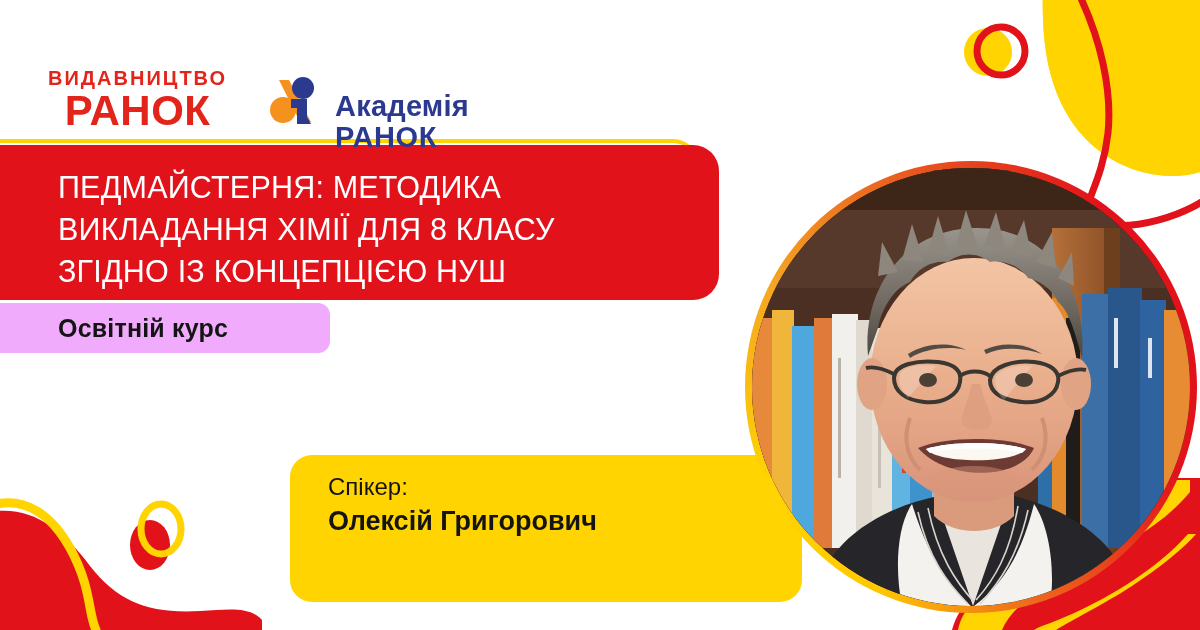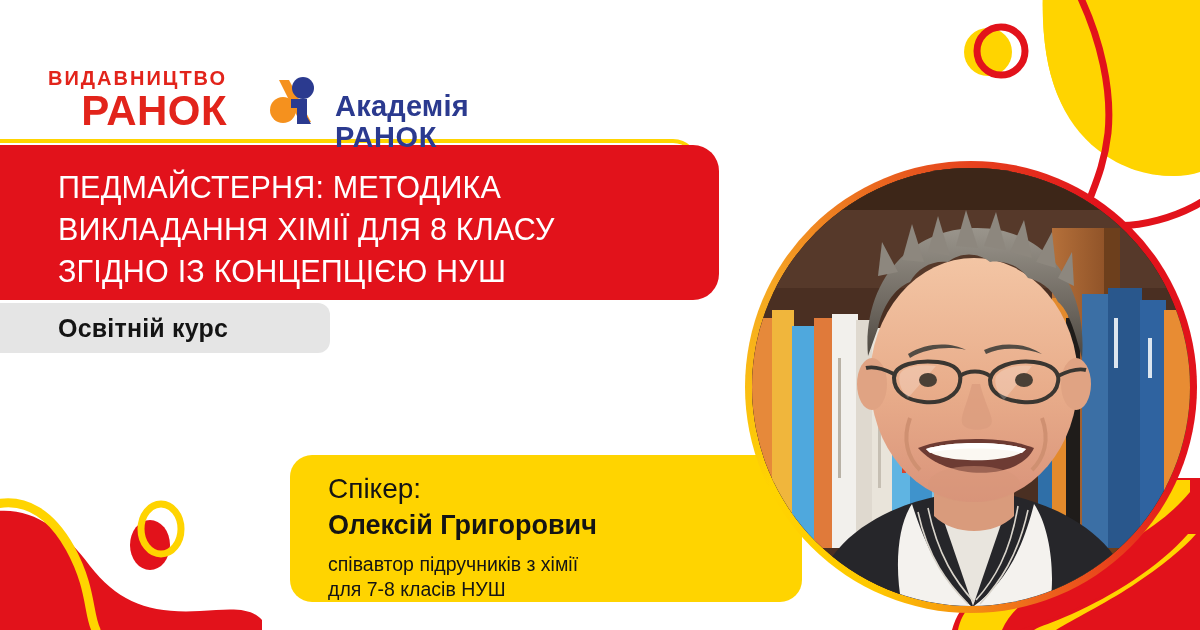--- a/index.html
+++ b/index.html
@@ -21,21 +21,21 @@
   .decor{position:absolute;inset:0;width:1200px;height:630px;pointer-events:none;}
   .decor-top{z-index:1;}
   .decor-bottom{z-index:1;}
 
   
   .logos{
     position:absolute;left:48px;top:48px;
     display:flex;align-items:center;gap:40px;
     z-index:6;
   }
-  .logo-ranok{display:flex;flex-direction:column;align-items:flex-end;line-height:1;}
+  .logo-ranok{display:flex;flex-direction:column;align-items:center;line-height:1;}
   .logo-ranok-top{
     color:#E2241B;
     font-size:20px;font-weight:700;letter-spacing:2.0px;
     font-family:"Liberation Sans","DejaVu Sans",sans-serif;
   }
   .logo-ranok-main{
     color:#E2241B;
     font-size:42px;font-weight:700;letter-spacing:0.5px;
     margin-top:2px;
     font-family:"Liberation Sans","DejaVu Sans",sans-serif;
@@ -79,21 +79,21 @@
     text-transform:uppercase;
     font-family:"Liberation Sans","DejaVu Sans",sans-serif;
     white-space:pre-line;
   }
 
   
   .course-badge{
     position:absolute;
     left:0;top:303px;
     width:330px;height:50px;
-    background:#e5e5e5;
+    background:#f0abfc;
     border-radius:0 12px 12px 0;
     z-index:4;
     display:flex;align-items:center;
     padding-left:58px;
     box-sizing:border-box;
   }
   .course-badge-text{
     color:#141414;
     font-size:25px;font-weight:700;letter-spacing:0.2px;
   }
@@ -103,21 +103,21 @@
     position:absolute;
     left:290px;top:455px;
     width:512px;height:147px;
     background:#FFD400;
     border-radius:22px;
     z-index:3;
     box-sizing:border-box;
     padding:18px 0 0 38px;
   }
   .speaker-label{
-    color:#141414;font-size:28px;font-weight:400;line-height:1.15;
+    color:#141414;font-size:24px;font-weight:400;line-height:1.15;
   }
   .speaker-name{
     color:#141414;font-size:27px;font-weight:700;line-height:1.2;margin-top:4px;
   }
   .speaker-role{
     color:#141414;font-size:19.5px;font-weight:400;line-height:1.32;margin-top:10px;
     white-space:pre-line;
   }
 
   
@@ -223,22 +223,20 @@
 ЗГІДНО ІЗ КОНЦЕПЦІЄЮ НУШ</div>
   </div>
 
   <div class="course-badge">
     <span class="course-badge-text">Освітній курс</span>
   </div>
 
   <div class="speaker-card">
     <div class="speaker-label">Спікер:</div>
     <div class="speaker-name">Олексій Григорович</div>
-    <div class="speaker-role">співавтор підручників з хімії
-для 7-8 класів НУШ</div>
   </div>
 
   <div class="portrait-wrap">
     <div class="portrait-ring"></div>
     <div class="portrait-inner">
       <svg class="photo" viewBox="0 0 438 438">
         <defs>
           <linearGradient id="skin" x1="0" y1="0" x2="0" y2="1">
             <stop offset="0%" stop-color="#f3c5a4"></stop>
             <stop offset="55%" stop-color="#e8ac8a"></stop>

